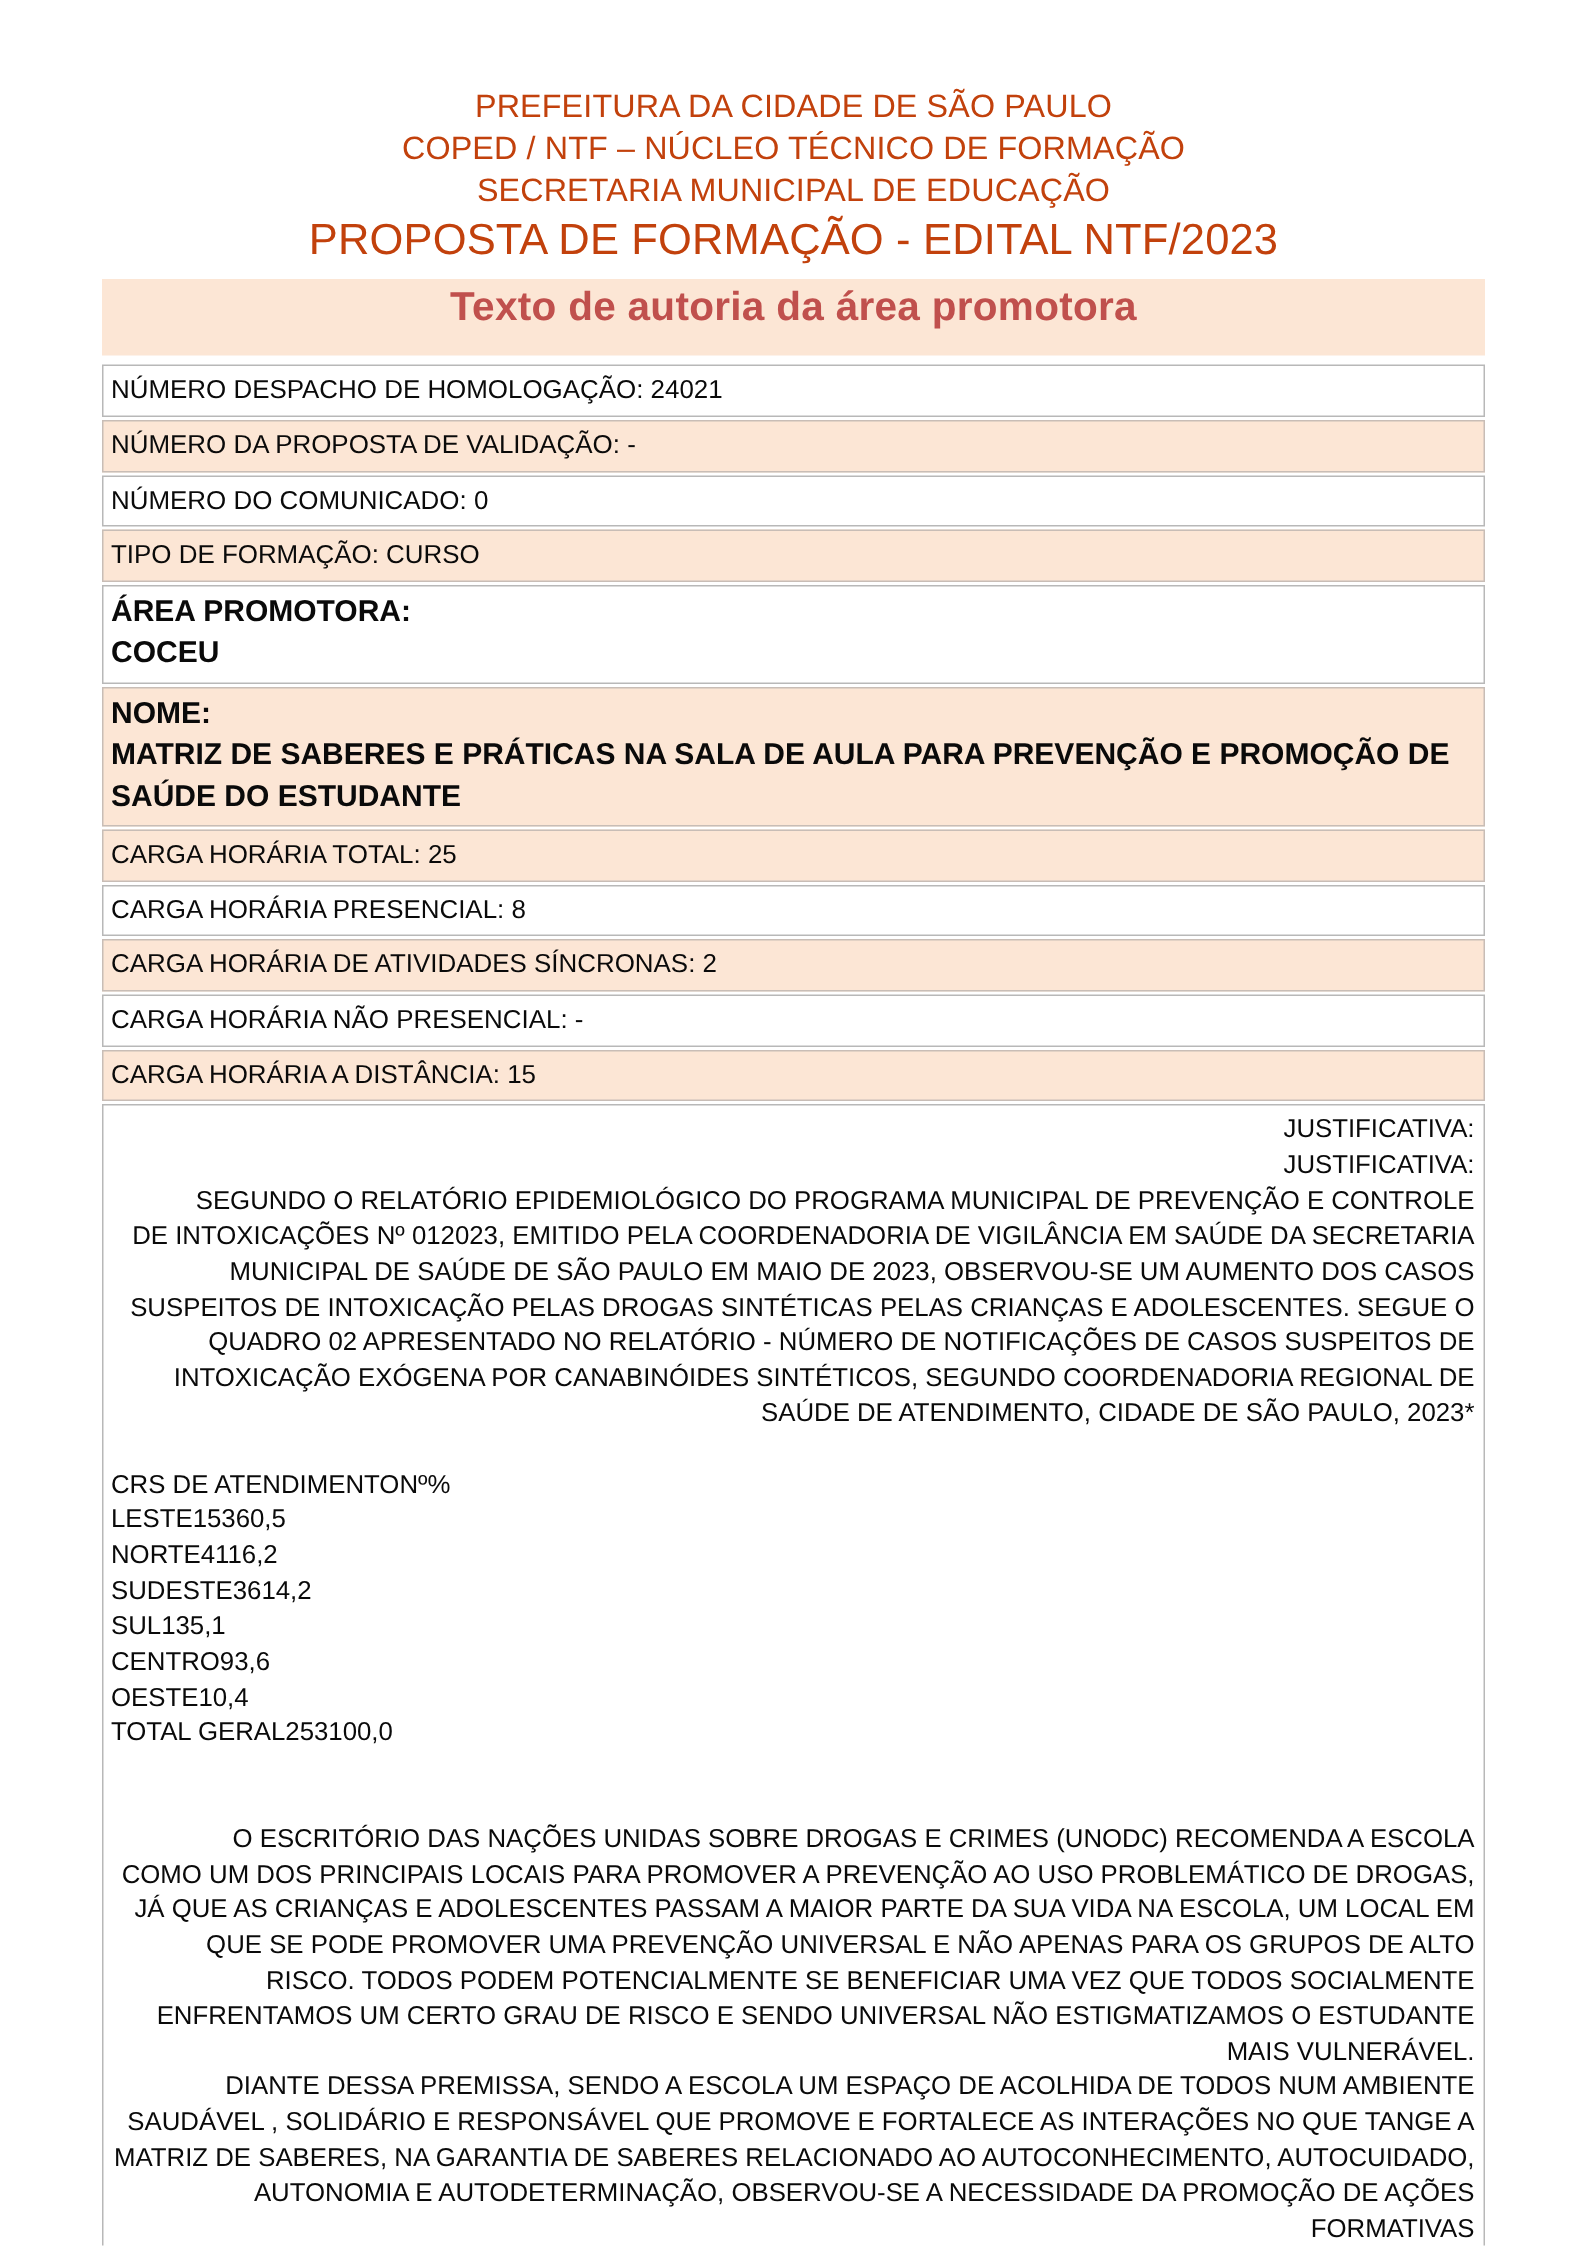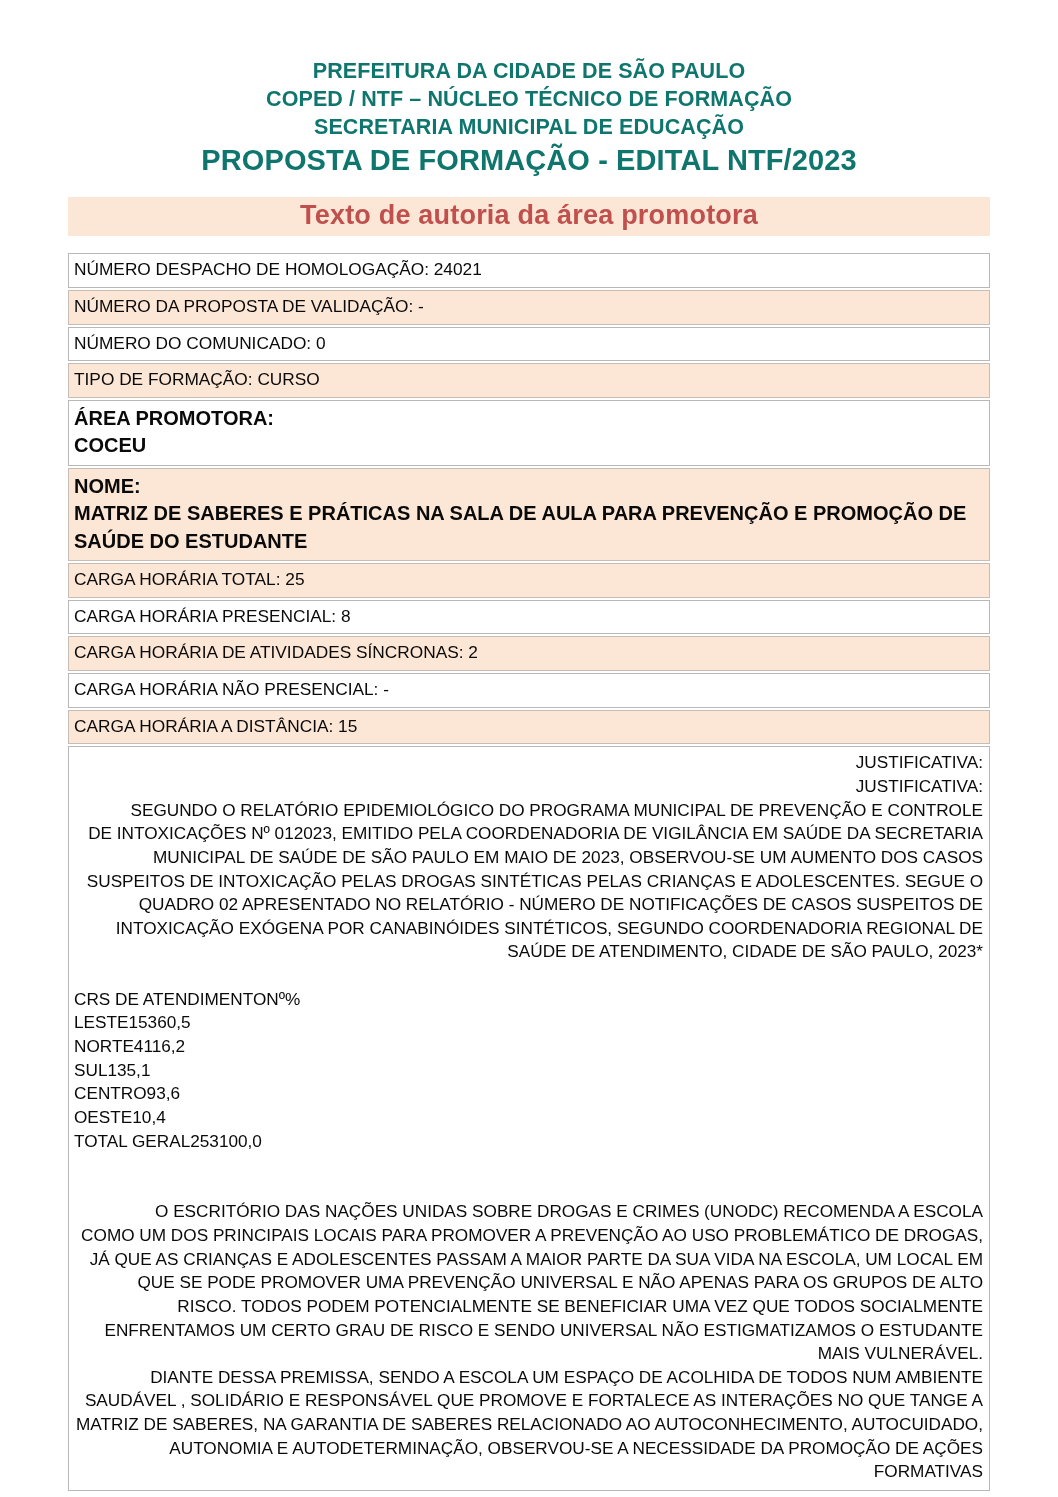--- a/index.html
+++ b/index.html
@@ -23,22 +23,22 @@
     background: #ffffff;
     box-sizing: border-box;
   }
 
   
   .doc-header {
     padding-top: 58px;
     text-align: center;
   }
   .doc-header .hline {
-    font-weight: bold;
-    color: #0f766e;
+    font-weight: normal;
+    color: #c2410c;
     letter-spacing: 0.1px;
     line-height: 1.30;
   }
   .hline-1, .hline-2, .hline-3 { font-size: 21.5px; }
   .hline-4 { font-size: 29px; }
 
   .row {
     position: relative;
     box-sizing: border-box;
     border: 1px solid #b8b8b8;
@@ -51,25 +51,25 @@
   }
   .row.shaded {
     background: #fce6d5;
     border-color: #c8bdb6;
   }
   .row.bold { font-weight: bold; font-size: 20px; }
 
   
   .title-banner {
     width: 922px;
-    margin: 17px auto;
+    margin: 6px auto;
     box-sizing: border-box;
     background: #fce6d5;
     text-align: center;
-    padding: 4px 0 6px 0;
+    padding: 4px 0 18px 0;
     border: none;
   }
   .title-banner .title-text {
     color: #c0504d;
     font-weight: bold;
     font-size: 27px;
     line-height: 1.1;
     letter-spacing: 0.2px;
   }
 
@@ -166,20 +166,21 @@
       <p>JUSTIFICATIVA:</p>
       <p>JUSTIFICATIVA:</p>
       <p class="para-indent">SEGUNDO O RELATÓRIO EPIDEMIOLÓGICO DO PROGRAMA MUNICIPAL DE PREVENÇÃO E CONTROLE DE INTOXICAÇÕES Nº 012023, EMITIDO PELA COORDENADORIA DE VIGILÂNCIA EM SAÚDE DA SECRETARIA MUNICIPAL DE SAÚDE DE SÃO PAULO EM MAIO DE 2023, OBSERVOU-SE UM AUMENTO DOS CASOS SUSPEITOS DE INTOXICAÇÃO PELAS DROGAS SINTÉTICAS PELAS CRIANÇAS E ADOLESCENTES. SEGUE O QUADRO 02 APRESENTADO NO RELATÓRIO - NÚMERO DE NOTIFICAÇÕES DE CASOS SUSPEITOS DE INTOXICAÇÃO EXÓGENA POR CANABINÓIDES SINTÉTICOS, SEGUNDO COORDENADORIA REGIONAL DE SAÚDE DE ATENDIMENTO, CIDADE DE SÃO PAULO, 2023*</p>
 
       <div class="blank-line"></div>
 
       <div class="data-list">
         <div>CRS DE ATENDIMENTONº%</div>
         <div>LESTE15360,5</div>
         <div>NORTE4116,2</div>
+        <div>SUDESTE3614,2</div>
         <div>SUL135,1</div>
         <div>CENTRO93,6</div>
         <div>OESTE10,4</div>
         <div>TOTAL GERAL253100,0</div>
       </div>
 
       <div class="blank-line"></div>
       <div class="blank-line"></div>
 
       <p class="para-indent">O ESCRITÓRIO DAS NAÇÕES UNIDAS SOBRE DROGAS E CRIMES (UNODC) RECOMENDA A ESCOLA COMO UM DOS PRINCIPAIS LOCAIS PARA PROMOVER A PREVENÇÃO AO USO PROBLEMÁTICO DE DROGAS, JÁ QUE AS CRIANÇAS E ADOLESCENTES PASSAM A MAIOR PARTE DA SUA VIDA NA ESCOLA, UM LOCAL EM QUE SE PODE PROMOVER UMA PREVENÇÃO UNIVERSAL E NÃO APENAS PARA OS GRUPOS DE ALTO RISCO. TODOS PODEM POTENCIALMENTE SE BENEFICIAR UMA VEZ QUE TODOS SOCIALMENTE ENFRENTAMOS UM CERTO GRAU DE RISCO E SENDO UNIVERSAL NÃO ESTIGMATIZAMOS O ESTUDANTE MAIS VULNERÁVEL.</p>

